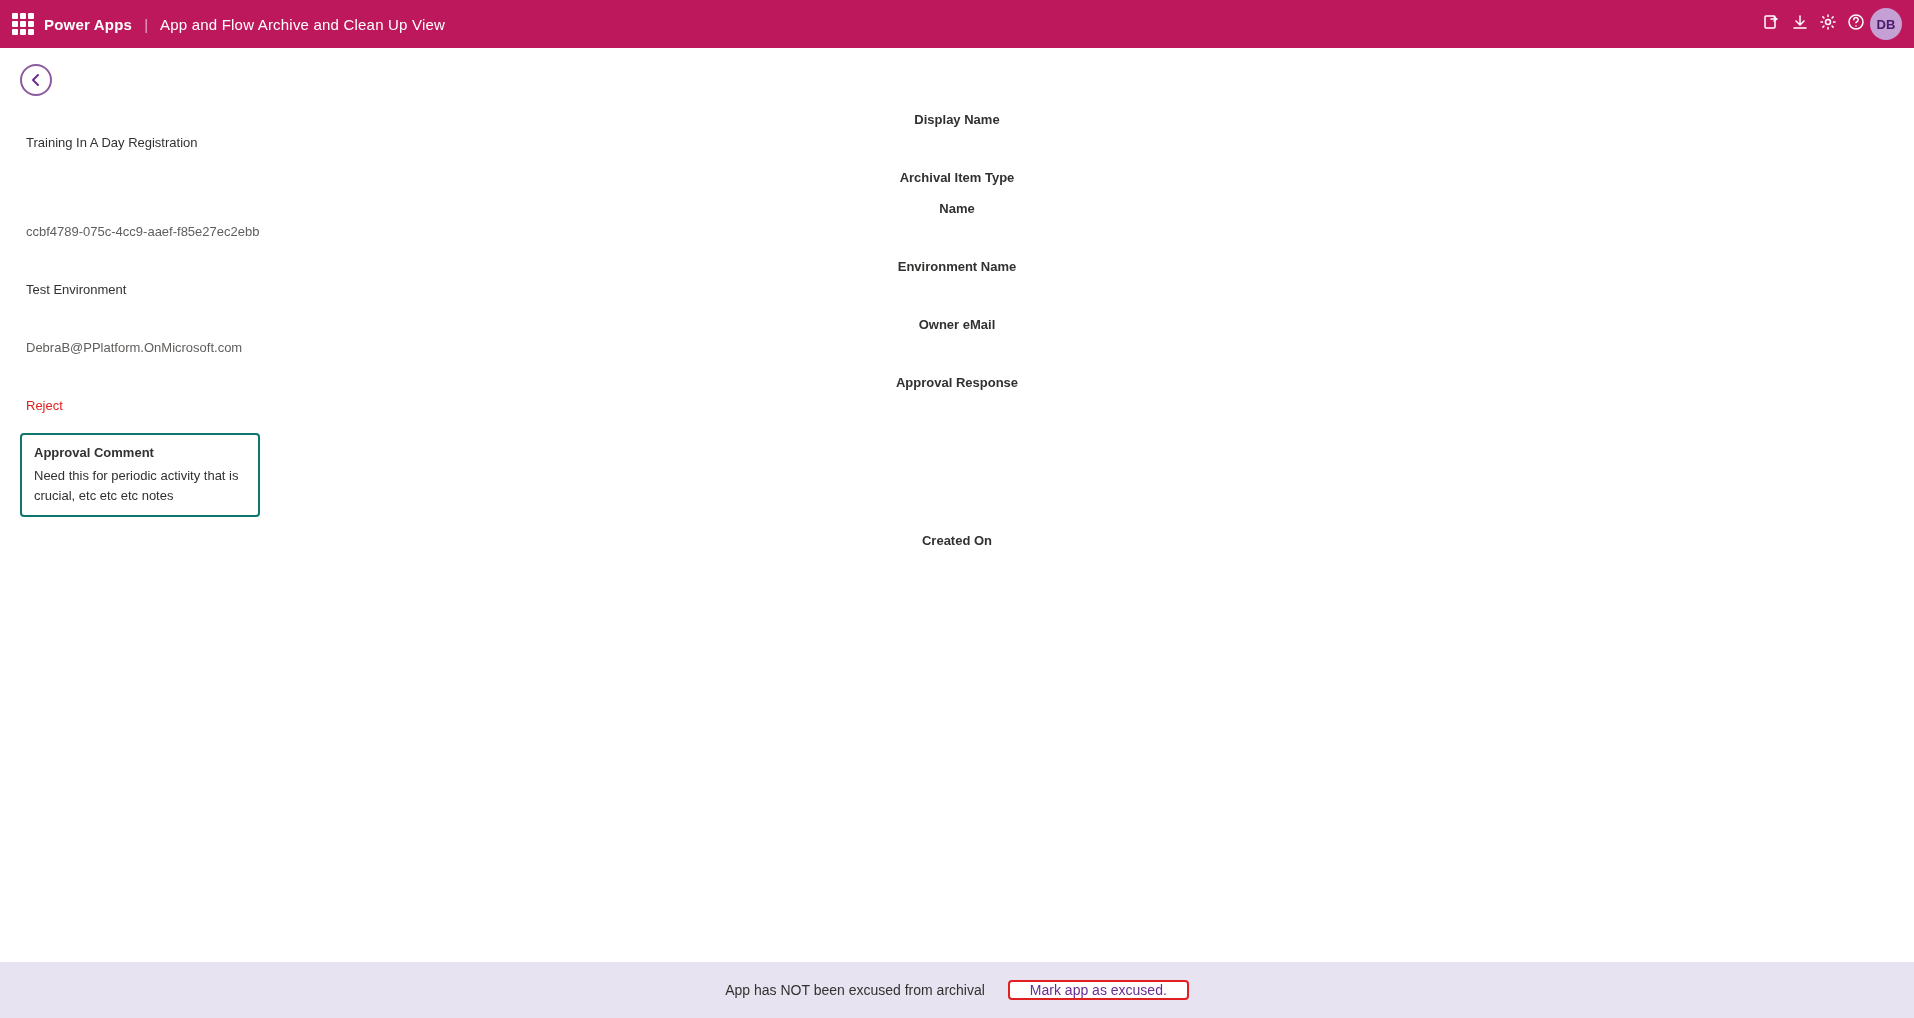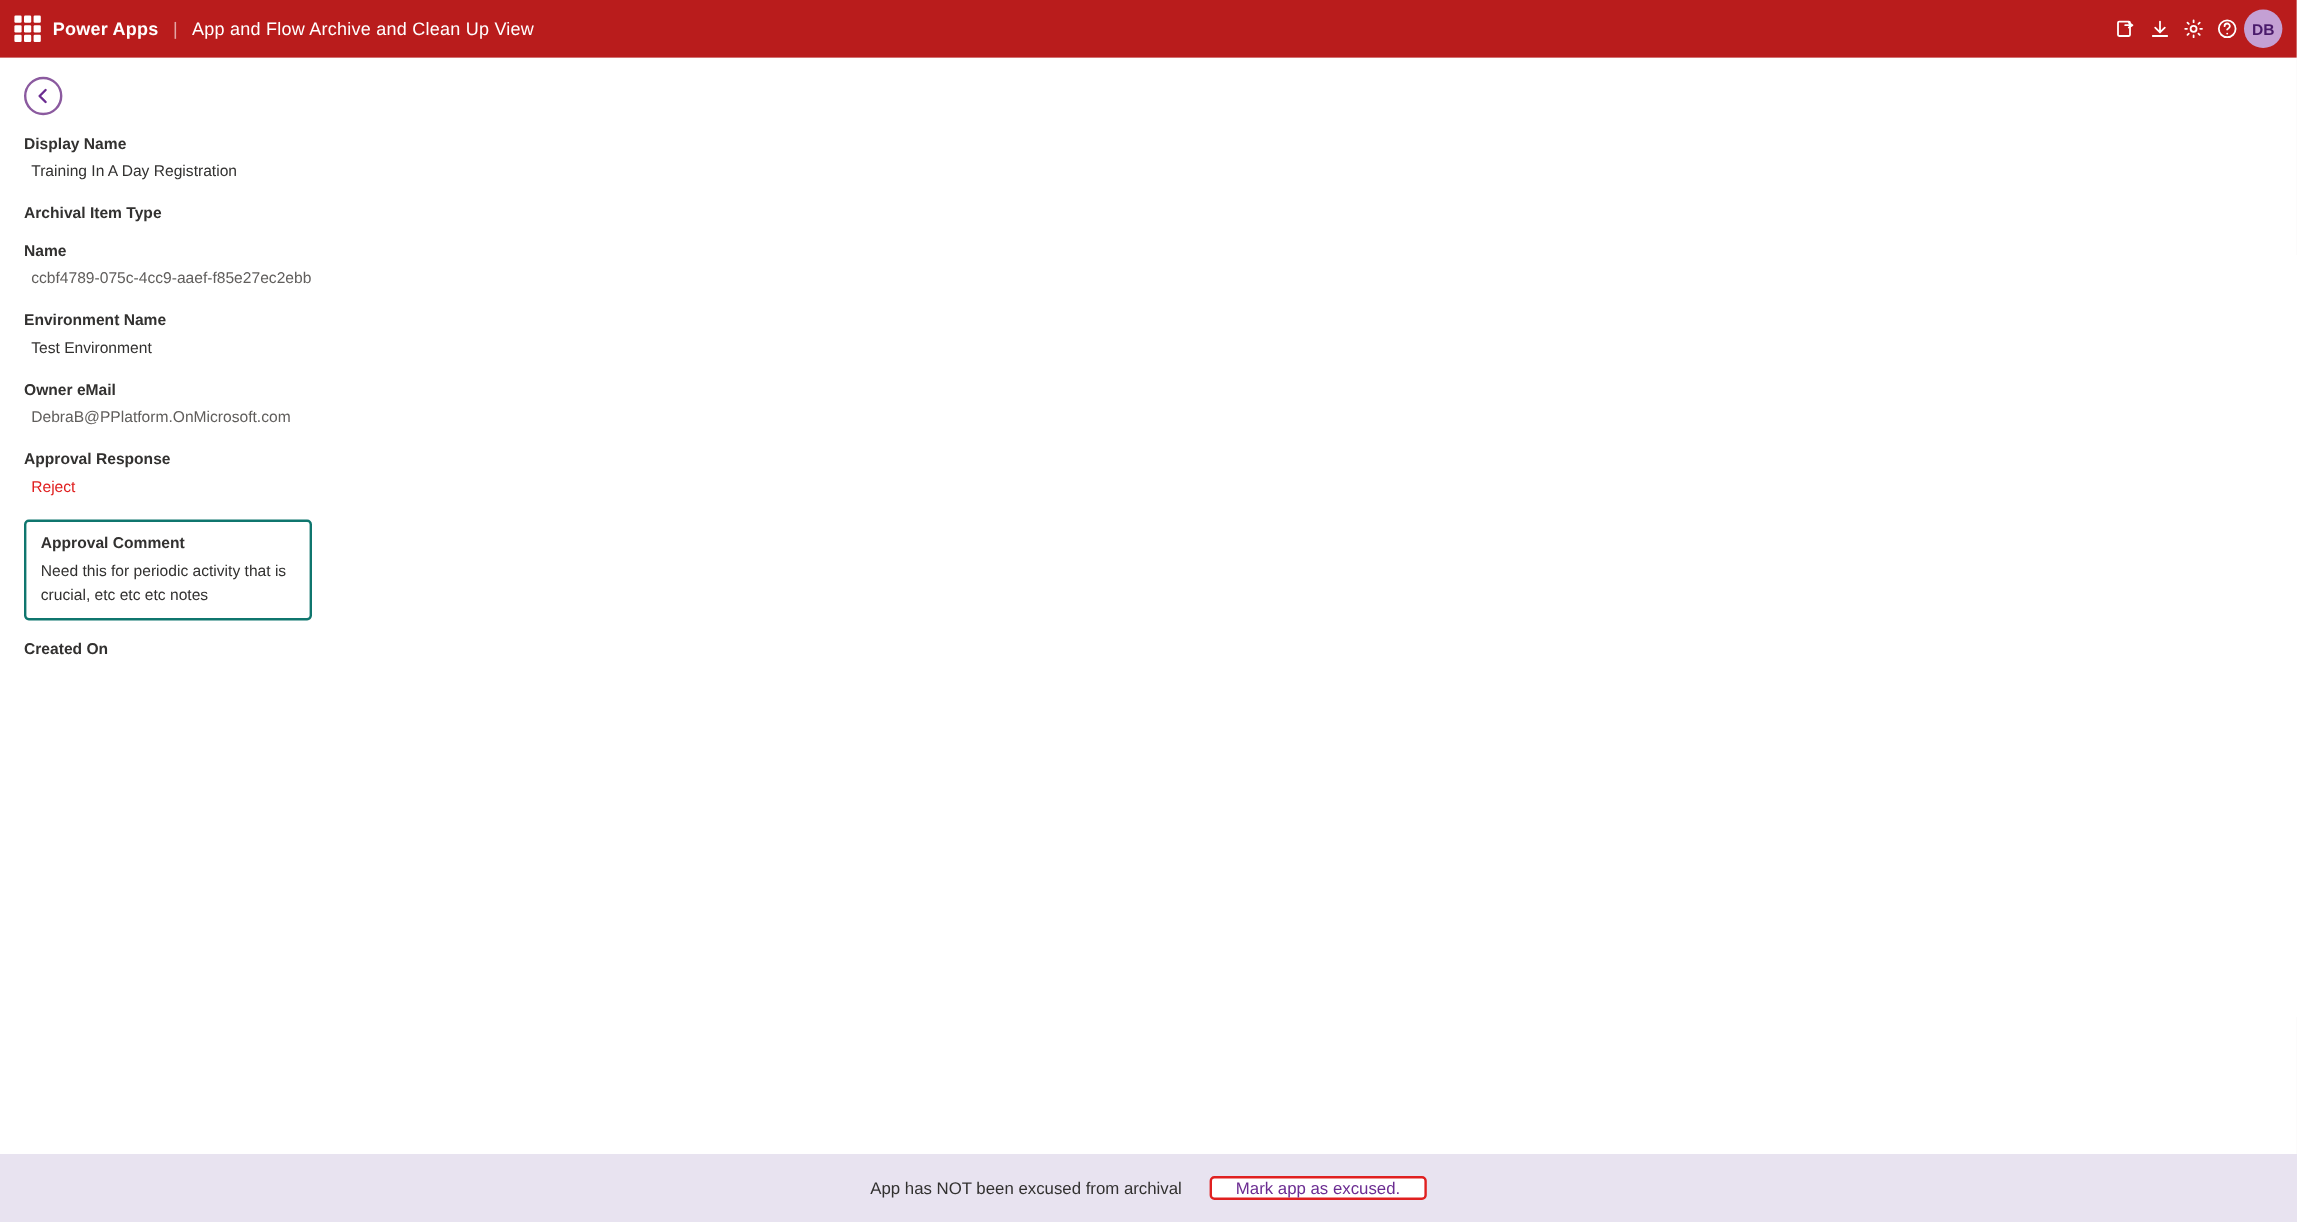--- a/index.html
+++ b/index.html
@@ -1,20 +1,20 @@
 <!DOCTYPE html>
 <html><head>
   <meta charset="utf-8">
   <style>
     * { box-sizing: border-box; margin: 0; padding: 0; }
     body { font-family: 'Segoe UI', Arial, sans-serif; background: #f3f2f1; height: 1018px; overflow: hidden; }
 
     
     .topbar {
-      background: #b91c1c;
+      background: #be185d;
       color: white;
       height: 48px;
       display: flex;
       align-items: center;
       padding: 0 12px;
       gap: 10px;
       position: relative;
     }
     .topbar-grid-icon {
       display: grid;
@@ -36,21 +36,20 @@
       letter-spacing: 0.2px;
     }
     .topbar-separator {
       color: rgba(255,255,255,0.6);
       margin: 0 2px;
       font-size: 15px;
     }
     .topbar-right {
       margin-left: auto;
       display: flex;
-      align-items: center;
     }
     .topbar-icon-btn {
       width: 28px; height: 28px;
       display: flex; align-items: center; justify-content: center;
       cursor: pointer;
       color: white;
       font-size: 18px;
       border-radius: 4px;
     }
     .avatar {
@@ -85,20 +84,21 @@
 
     
     .field-section {
       margin-bottom: 16px;
     }
     .field-label {
       font-size: 13px;
       font-weight: 600;
       color: #323130;
       margin-bottom: 4px;
+      text-align: center;
     }
     .field-value {
       font-size: 13px;
       color: #323130;
       padding: 4px 6px;
       background: white;
     }
     .field-value.muted {
       color: #605e5c;
     }

